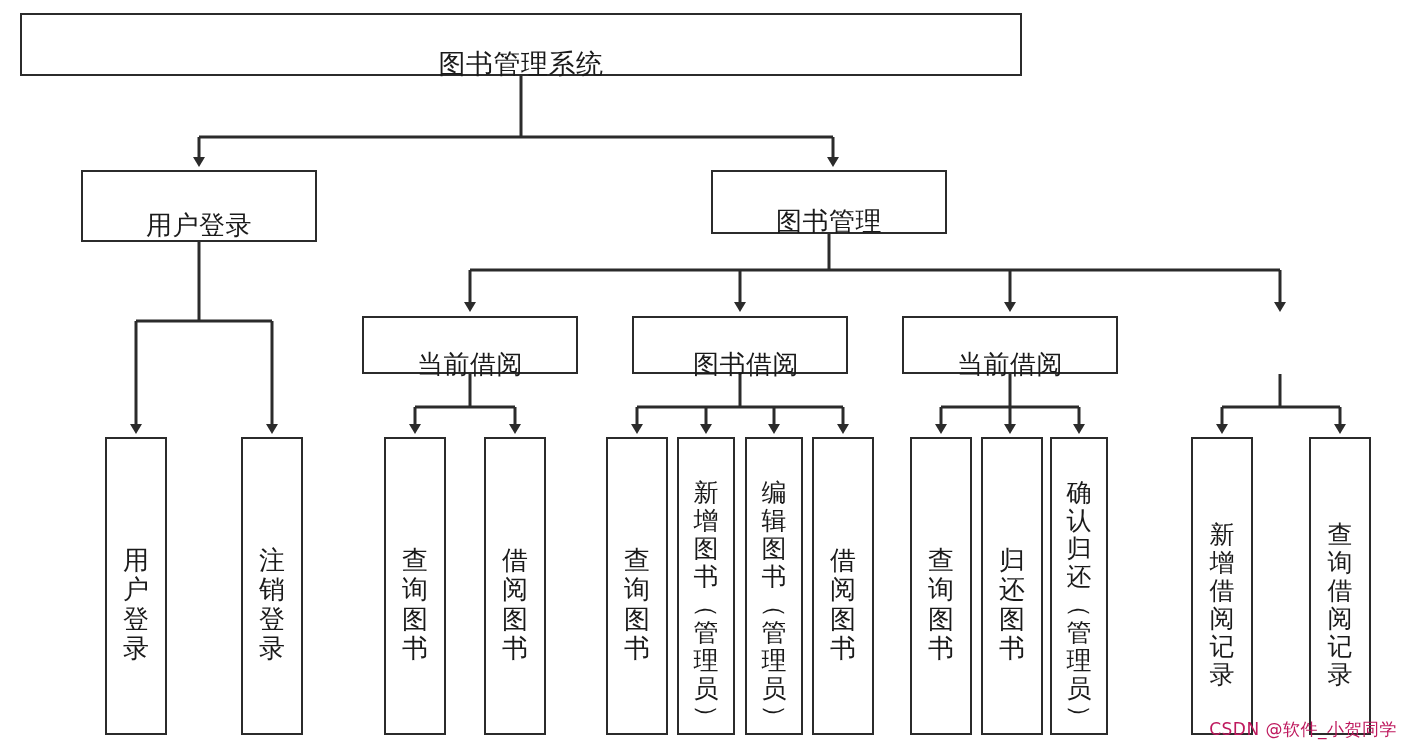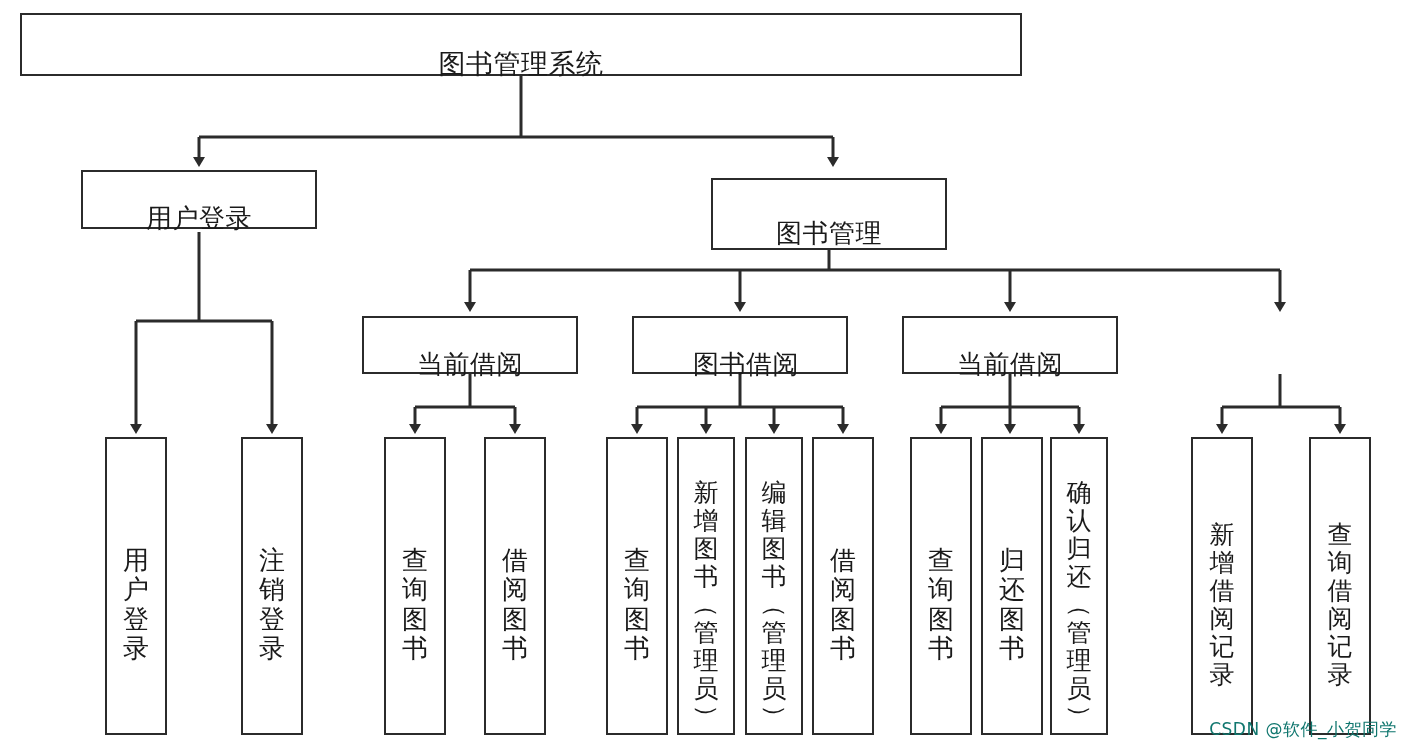--- a/index.html
+++ b/index.html
@@ -64,21 +64,21 @@
   }
   .rot {
     display: inline-block;
     transform: rotate(90deg);
   }
   #watermark {
     position: absolute;
     right: 8px;
     bottom: 6px;
     font-size: 17px;
-    color: #0f766e;
+    color: #be185d;
     white-space: nowrap;
     letter-spacing: 0.5px;
   }
 </style>
 </head>
 <body>
 
 <div id="canvas">
 
   <svg id="svg-layer" viewBox="0 0 1405 747" xmlns="http://www.w3.org/2000/svg">
@@ -128,25 +128,25 @@
       <path d="M1222,407 L1340,407"></path>
       <path d="M1222,407 L1222,425" marker-end="url(#arrow)"></path>
       <path d="M1340,407 L1340,425" marker-end="url(#arrow)"></path>
     </g>
   </svg>
 
   <div class="node horiz root" style="left:20px; top:13px; width:1002px; height:63px;">
     <span class="node-label">图书管理系统</span>
   </div>
 
-  <div class="node horiz" style="left:81px; top:170px; width:236px; height:59px;">
+  <div class="node horiz" style="left:81px; top:170px; width:236px; height:72px;">
     <span class="node-label">用户登录</span>
   </div>
 
-  <div class="node horiz" style="left:711px; top:178px; width:236px; height:72px;">
+  <div class="node horiz" style="left:711px; top:170px; width:236px; height:64px;">
     <span class="node-label">图书管理</span>
   </div>
 
   <div class="node horiz" style="left:362px; top:316px; width:216px; height:58px;">
     <span class="node-label">当前借阅</span>
   </div>
 
   <div class="node horiz" style="left:632px; top:316px; width:216px; height:58px;padding-left:12px;">
     <span class="node-label">图书借阅</span>
   </div>

